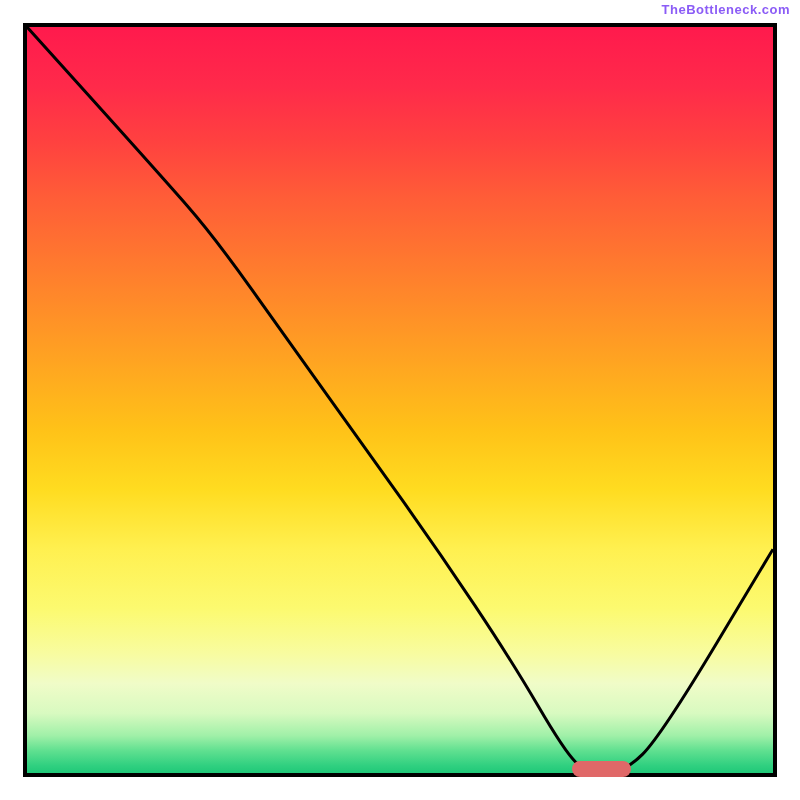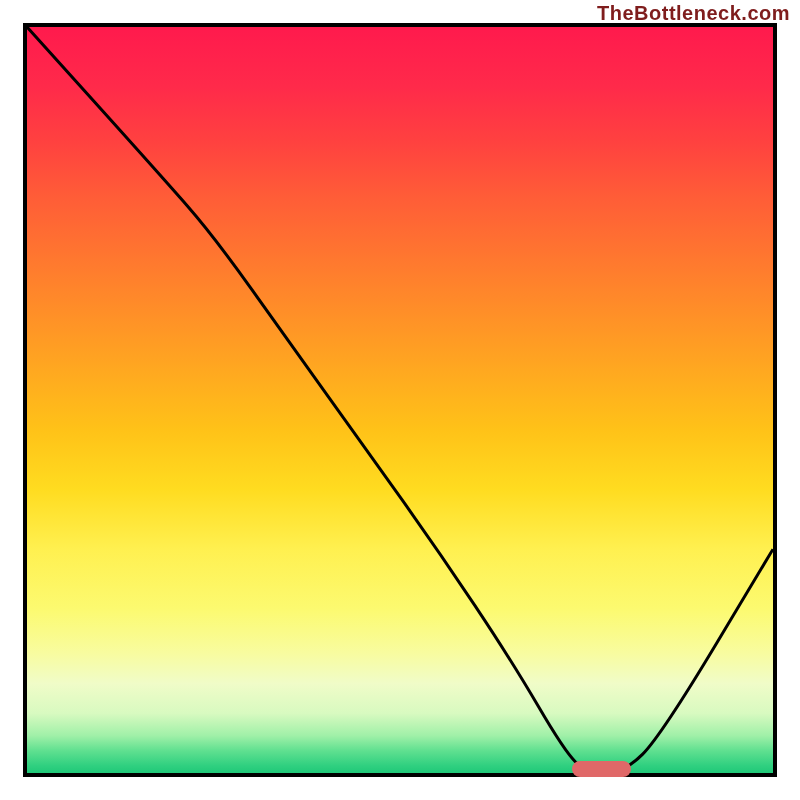--- a/index.html
+++ b/index.html
@@ -7,23 +7,23 @@
     width: 800px;
     height: 800px;
     background: #ffffff;
     position: relative;
     font-family: Arial, sans-serif;
   }
   .watermark {
     position: absolute;
     top: 2px;
     right: 10px;
-    font-size: 20px;
+    font-size: 13px;
     font-weight: bold;
-    color: #7f1d1d;
+    color: #8b5cf6;
     letter-spacing: 0.5px;
     z-index: 10;
   }
   .plot-area {
     position: absolute;
     left: 23px;
     top: 23px;
     width: 754px;
     height: 754px;
     border: 4px solid #000000;

